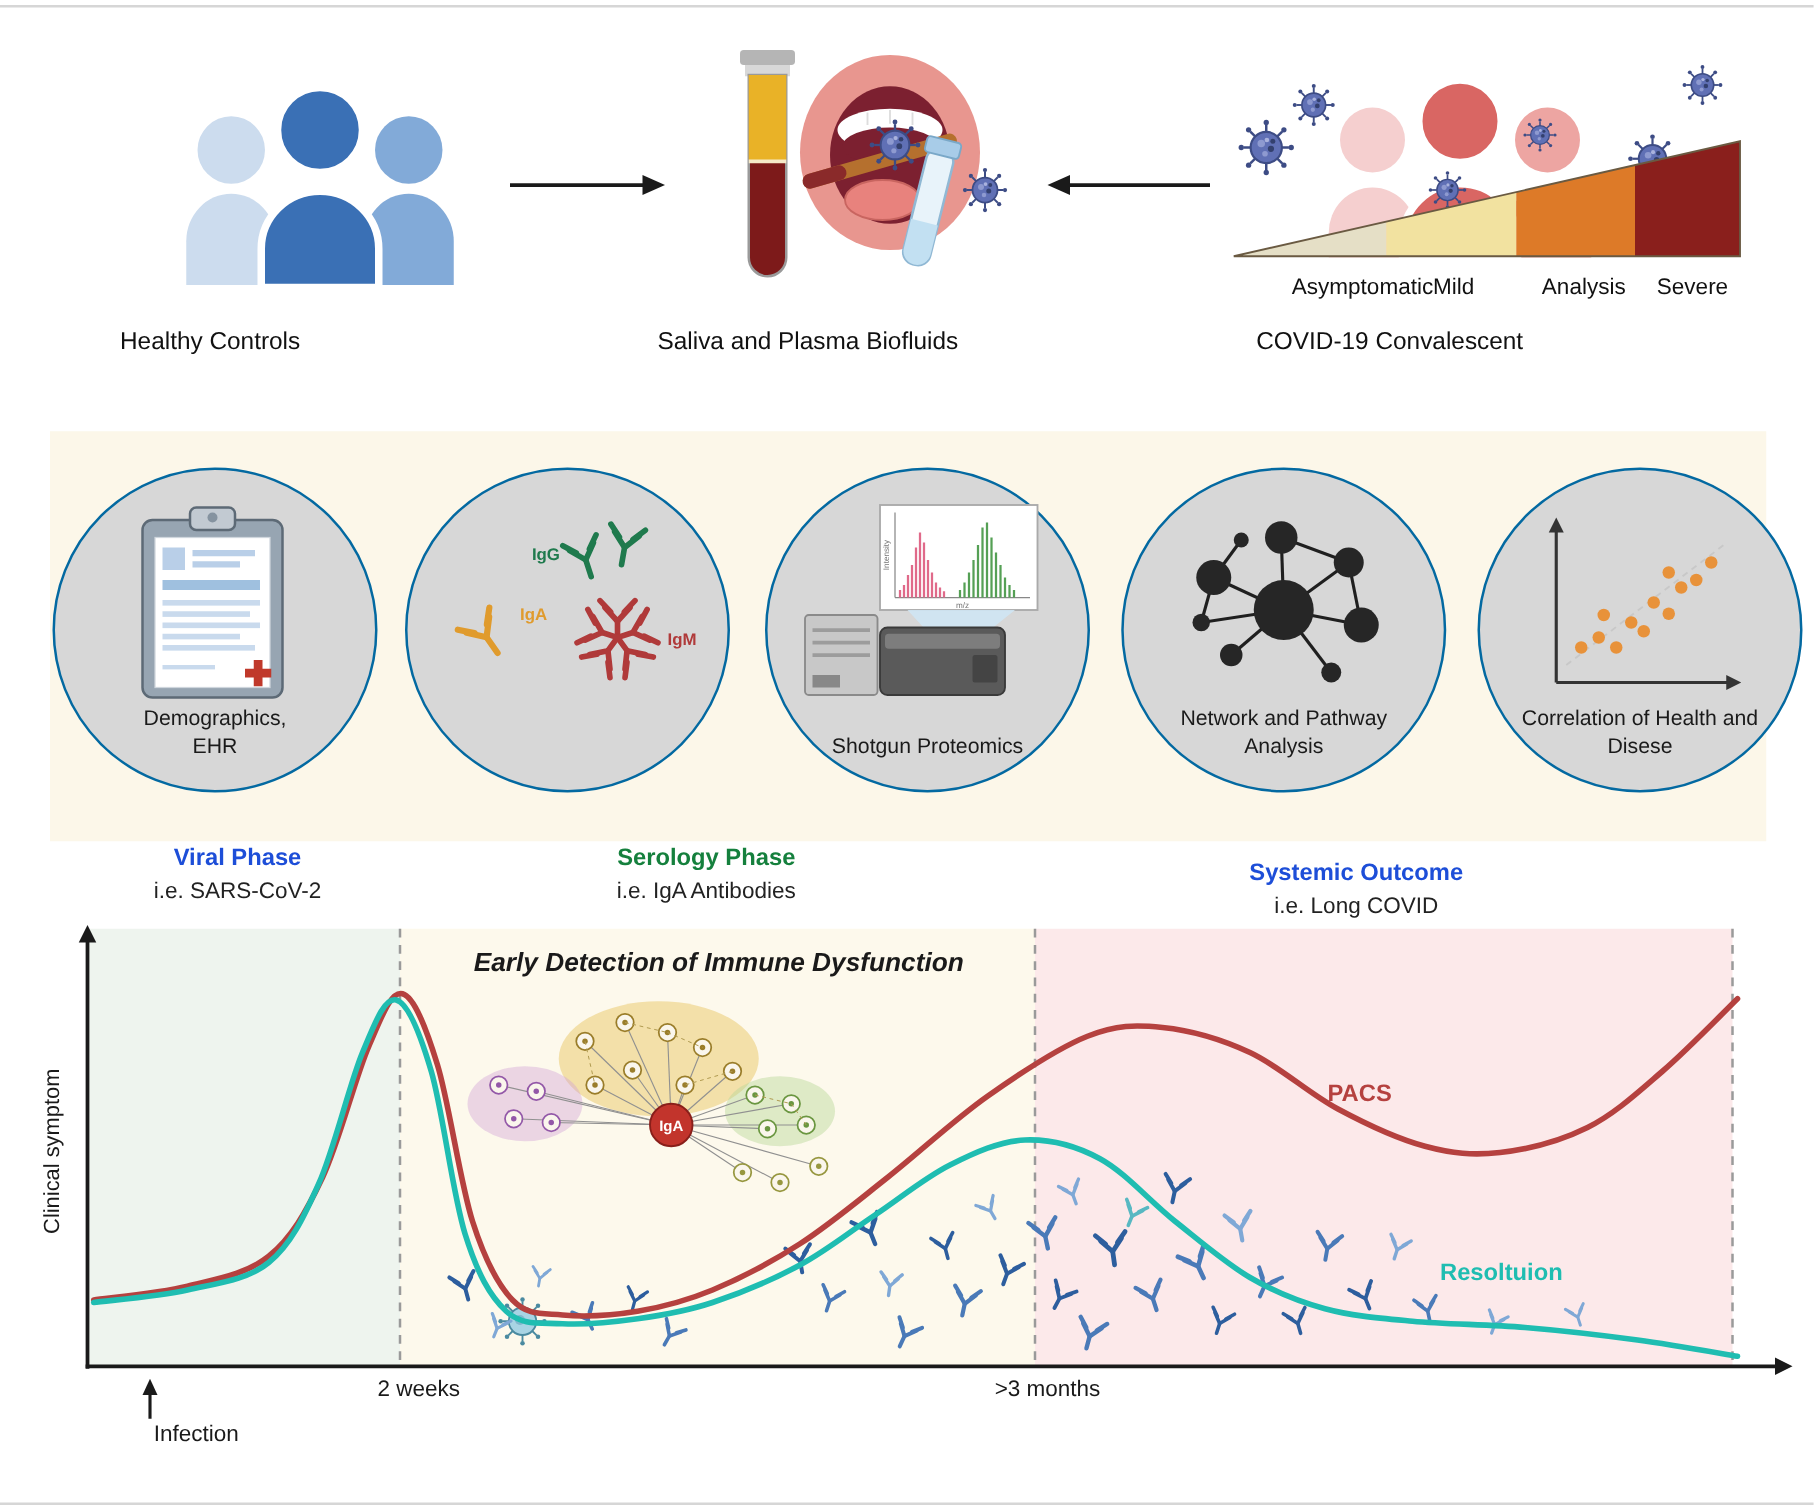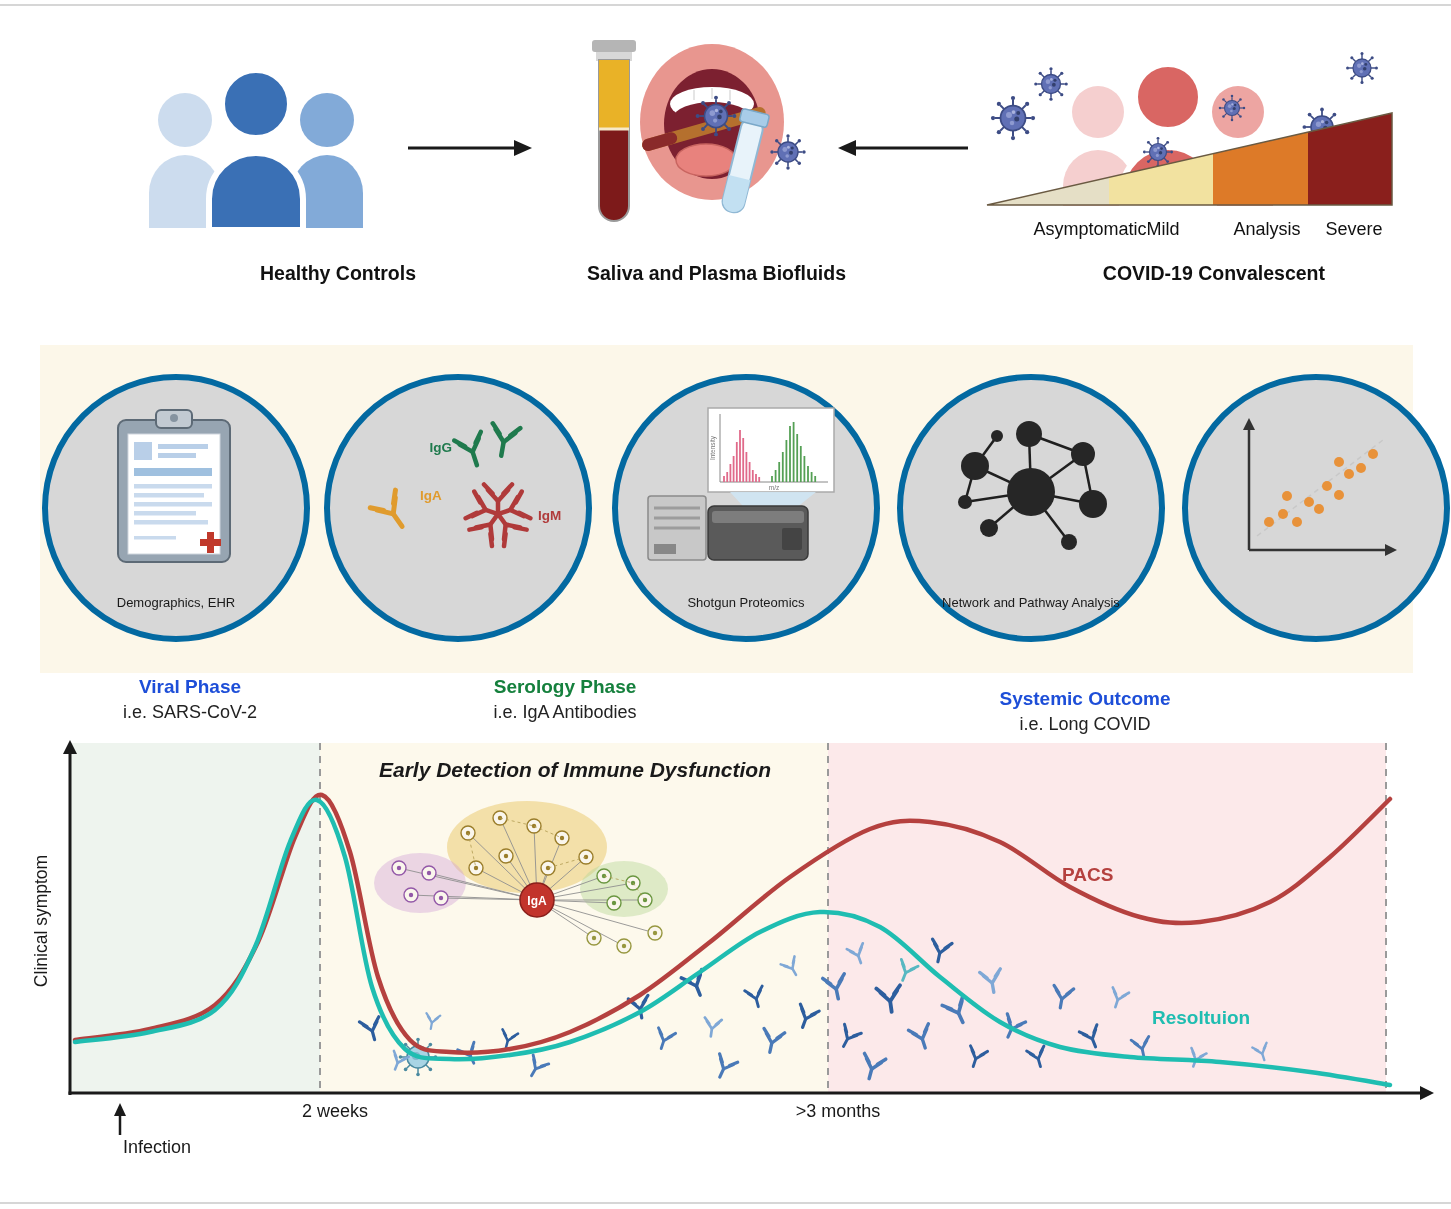--- a/index.html
+++ b/index.html
@@ -1,25 +1,25 @@
 <!DOCTYPE html>
 <html><head>
 <meta charset="utf-8">
 <style>
   html,body{margin:0;padding:0}
   body{width:1451px;height:1209px;background:#fff;font-family:"Liberation Sans",sans-serif;position:relative;overflow:hidden}
   .abs{position:absolute}
   svg{font-family:"Liberation Sans",sans-serif}
   .frame{position:absolute;left:0;right:0;border-top:2px solid #d6d6d6;height:0}
-  .caption{position:absolute;width:320px;text-align:right;font-weight:bold;font-size:19.5px;color:#111}
+  .caption{position:absolute;width:320px;text-align:left;font-weight:normal;font-size:19.5px;color:#111}
   .sev-label{position:absolute;transform:translateX(-50%);font-size:18px;color:#111;white-space:nowrap}
   .band{position:absolute;left:40px;top:345px;width:1373px;height:328px;background:#fcf7e9}
-  .circle{position:absolute;top:374px;width:256px;height:256px;border-radius:50%;background:#d7d7d7;border:6px solid #0369a1}
+  .circle{position:absolute;top:374px;width:256px;height:256px;border-radius:50%;background:#d7d7d7;border:2px solid #0369a1}
   .circle svg{position:absolute;left:50%;transform:translateX(-50%)}
-  .circle-label{position:absolute;bottom:24px;left:50%;transform:translateX(-50%);width:190px;text-align:center;font-size:13px;line-height:1.3;color:#1a1a1a}
+  .circle-label{position:absolute;bottom:24px;left:50%;transform:translateX(-50%);width:190px;text-align:center;font-size:17px;line-height:1.3;color:#1a1a1a}
   .circle-label.narrow{width:150px}
   .phase{position:absolute;text-align:center}
   .phase-title{font-size:19px;font-weight:bold}
   .phase-sub{font-size:18px;color:#222;margin-top:4px}
   .t-green{color:#1d4ed8}.t-gold{color:#15803d}.t-red{color:#1d4ed8}
   .ct{font-size:18px;fill:#1a1a1a}
   .ylab{font-size:17.5px;fill:#1a1a1a}
   .annot{font-size:21px;font-weight:bold;font-style:italic;fill:#1a1a1a}
   .legend{font-size:19px;font-weight:bold}
   .mini{font-size:6.5px;fill:#777}
@@ -308,20 +308,21 @@
         <circle cx="98" cy="99" r="5"></circle>
         <circle cx="106" cy="76" r="5"></circle>
       <circle cx="118" cy="85" r="5"></circle>
         <circle cx="128" cy="64" r="5"></circle>
         <circle cx="140" cy="58" r="5"></circle>
       <circle cx="152" cy="44" r="5"></circle>
         <circle cx="118" cy="52" r="5"></circle>
         <circle cx="66" cy="86" r="5"></circle>
     </g>
   </svg>
+  <div class="circle-label">Correlation of Health and Disese</div>
 </div>
 
 <div class="phase" style="left:60px;top:676px;width:260px">
   <div class="phase-title t-green">Viral Phase</div>
   <div class="phase-sub">i.e. SARS-CoV-2</div>
 </div>
 <div class="phase" style="left:425px;top:676px;width:280px">
   <div class="phase-title t-gold">Serology Phase</div>
   <div class="phase-sub">i.e. IgA Antibodies</div>
 </div>

